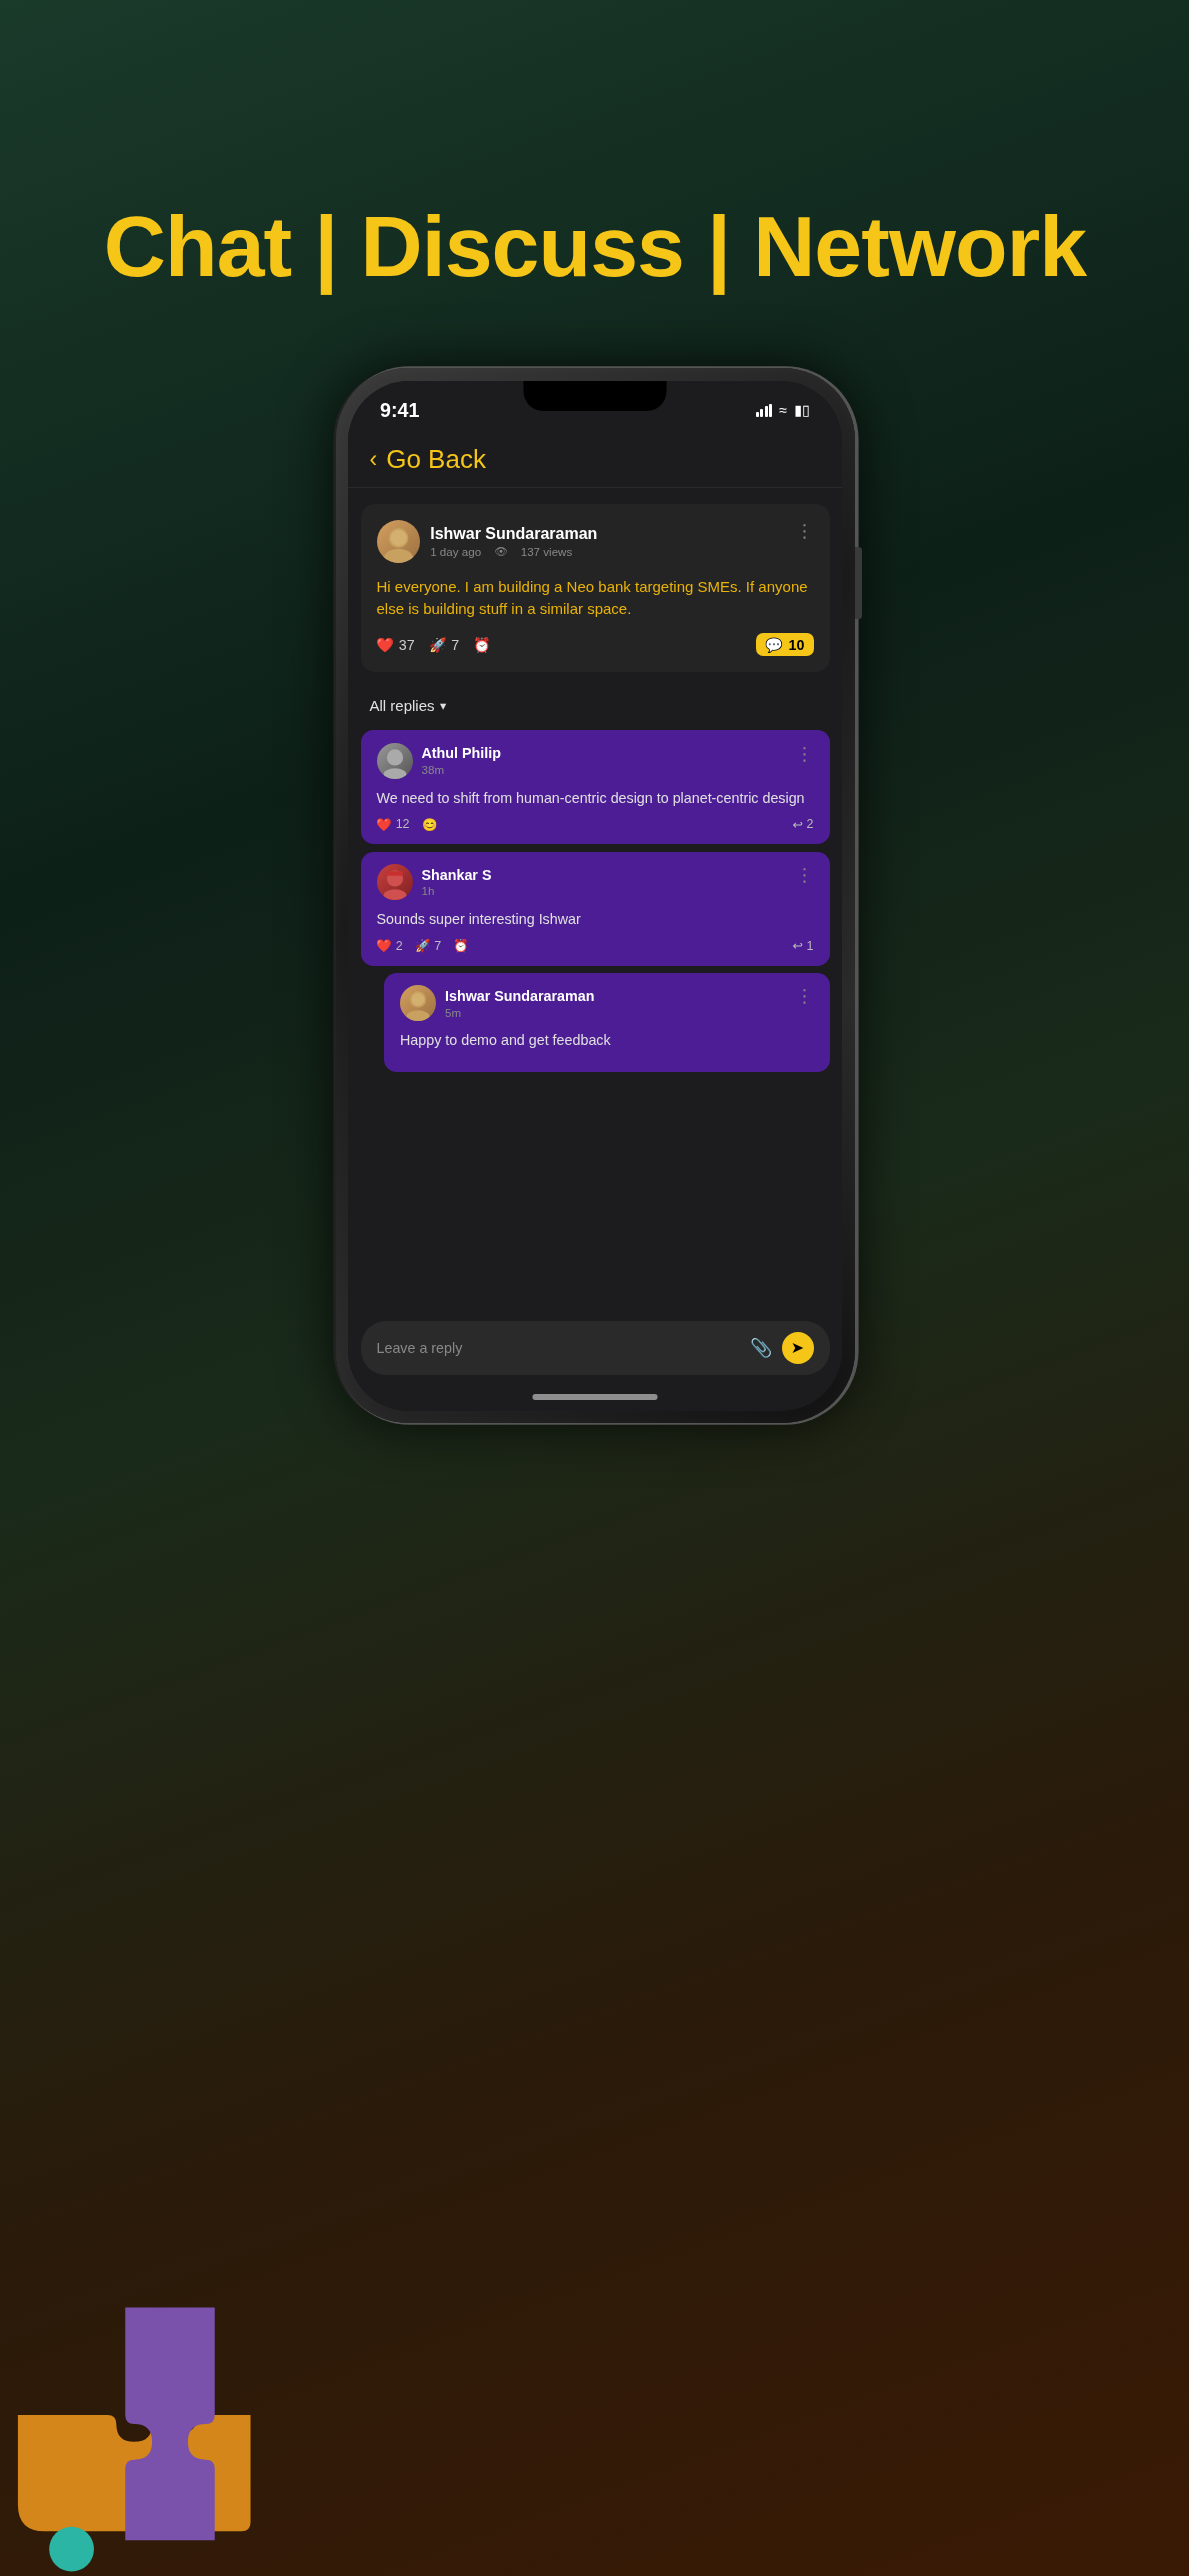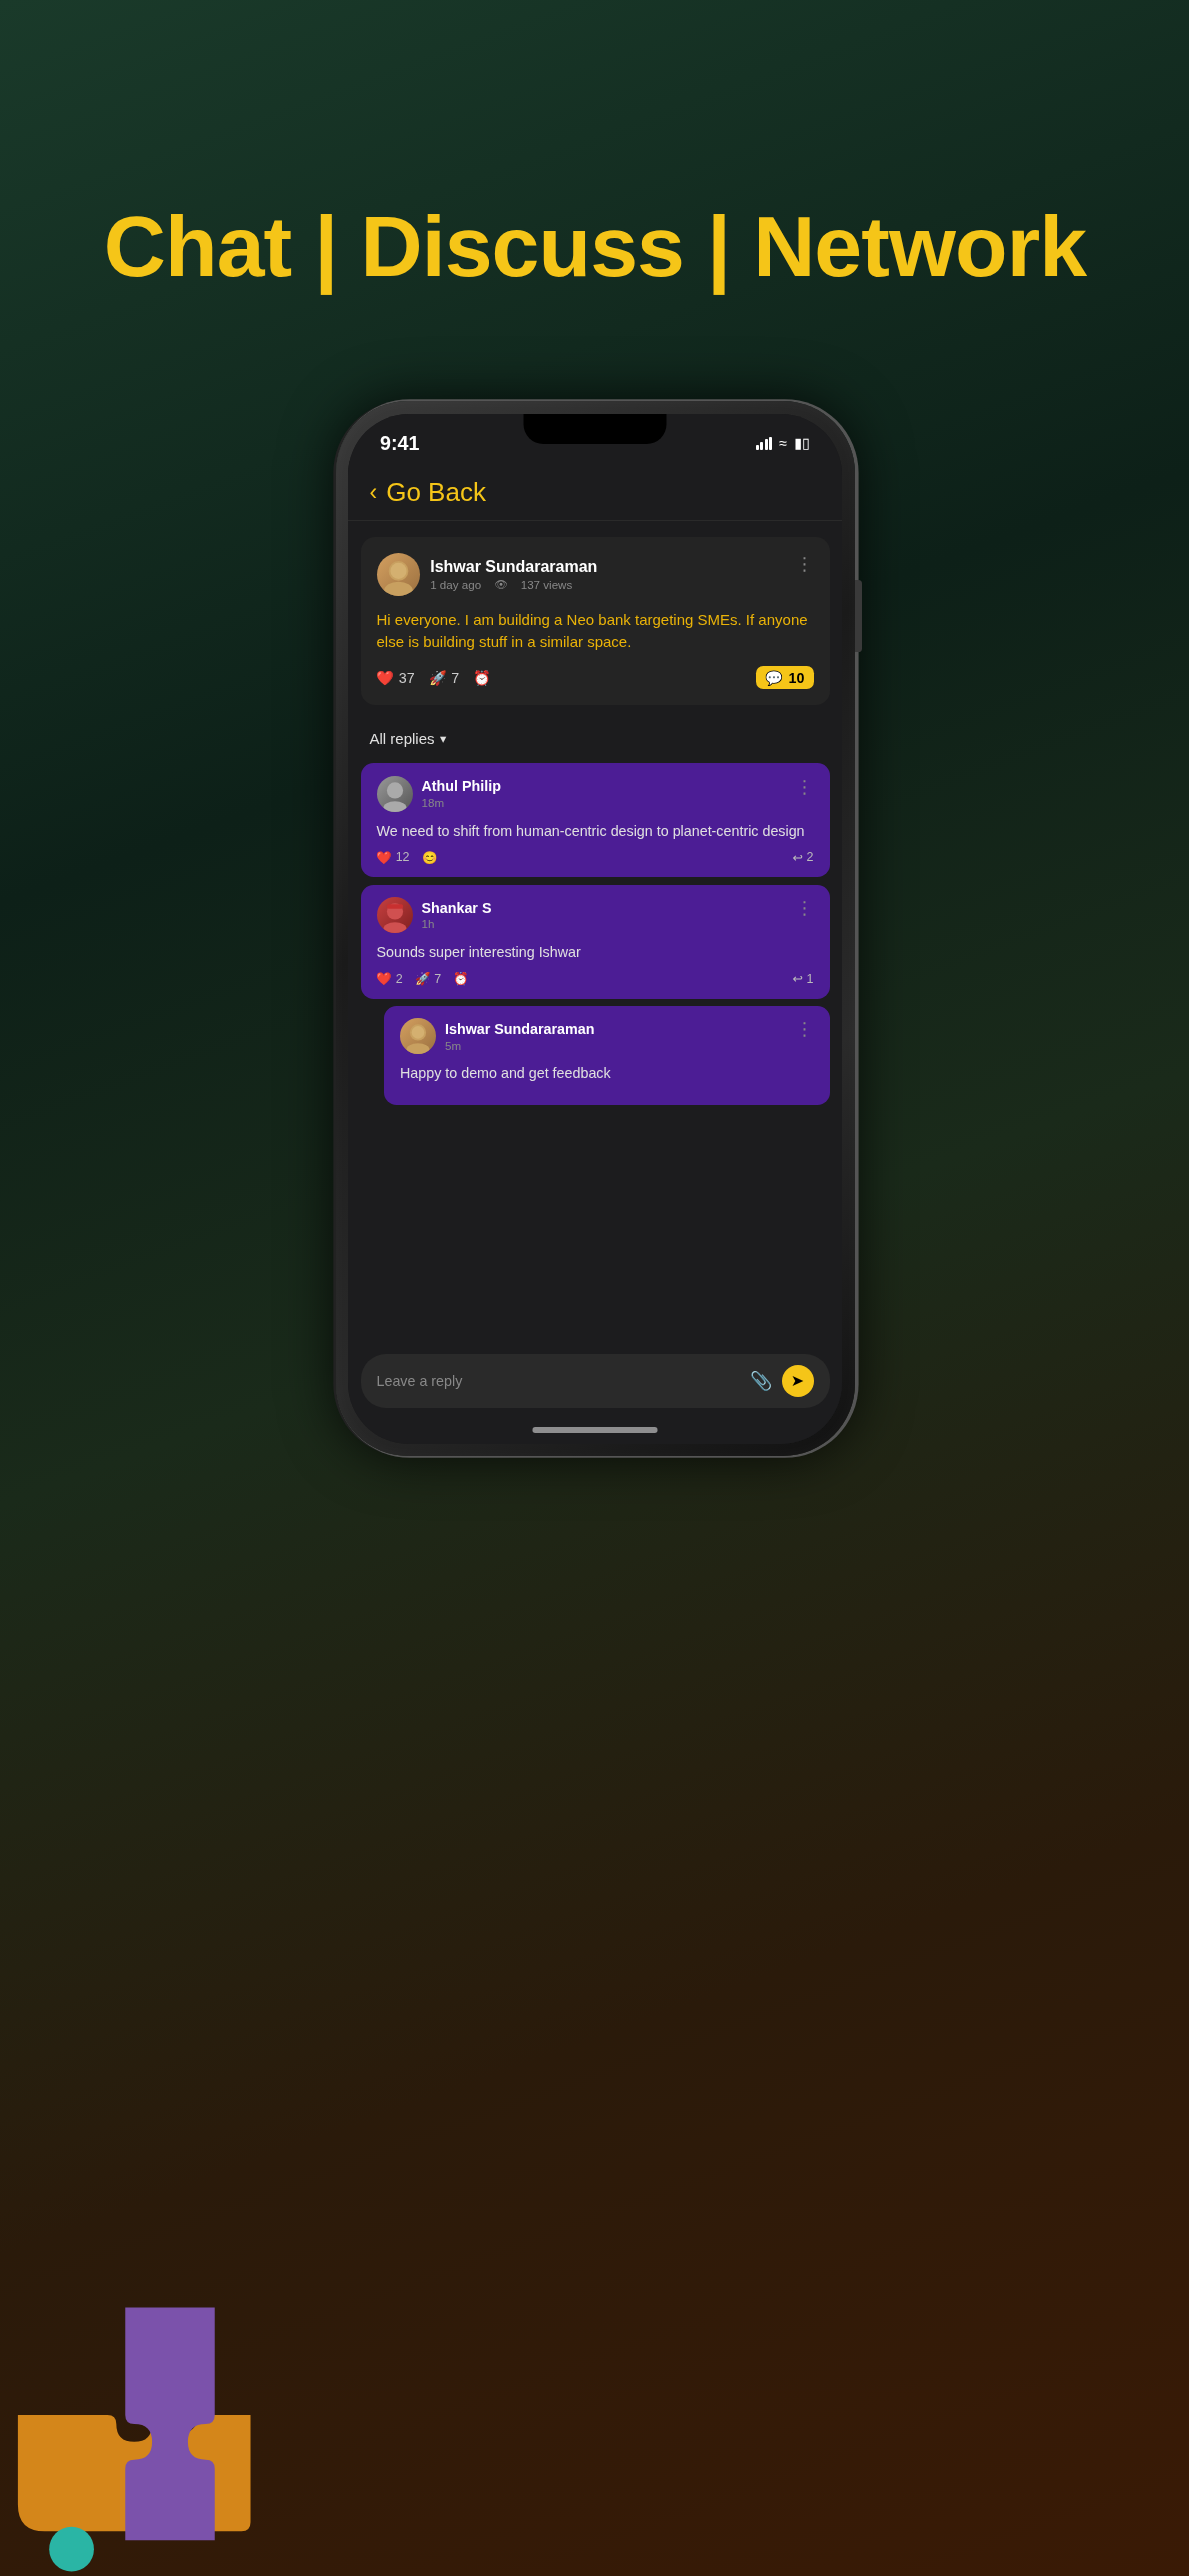--- a/index.html
+++ b/index.html
@@ -38,21 +38,20 @@
       top: 0; left: 0;
       width: 519px;
       height: 1055px;
       background: linear-gradient(145deg, #3a3a3a 0%, #1a1a1a 40%, #2a2a2a 70%, #111 100%);
       border-radius: 72px;
       box-shadow:
         1.8px 0 0 1.8px #555,
         -1.8px 0 0 0.9px #222,
         0 0 54px rgba(0,0,0,0.8),
         inset 0 0 18px rgba(255,255,255,0.03);
-      margin-top: 33px;
     }
 
     
     .phone-shell::after {
       content: '';
       position: absolute;
       right: -7.2px;
       top: 179px;
       width: 7.2px;
       height: 72px;
@@ -487,21 +486,21 @@
           <div class="reply-header">
             <div class="reply-author-row">
               <div class="reply-avatar" style="background: linear-gradient(135deg,#999,#555);">
                 <svg width="36" height="36" viewBox="0 0 40 40">
                   <circle cx="20" cy="16" r="9" fill="#aaa"></circle>
                   <ellipse cx="20" cy="36" rx="13" ry="8" fill="#aaa"></ellipse>
                 </svg>
               </div>
               <div>
                 <div class="author-name" style="font-size:14.3px;">Athul Philip</div>
-                <div class="post-meta">18m</div>
+                <div class="post-meta">38m</div>
               </div>
             </div>
             <span class="three-dots">⋮</span>
           </div>
           <div class="reply-text">We need to shift from human-centric design to planet-centric design</div>
           <div class="reply-actions">
             <div class="reply-action">
               <span>❤️</span>
               <span>12</span>
             </div>

